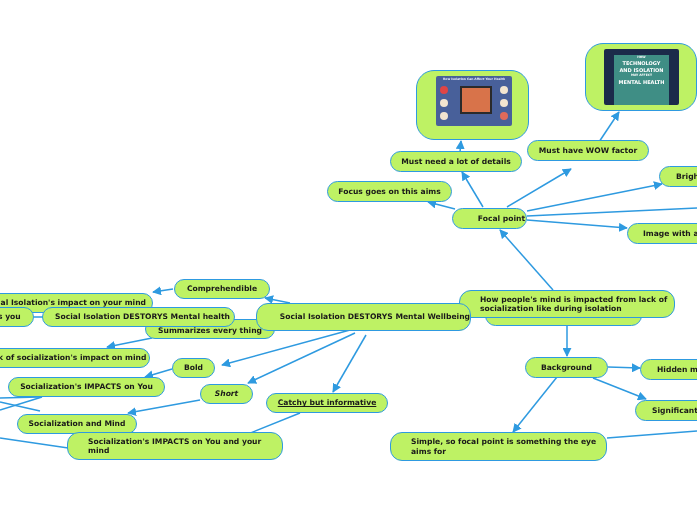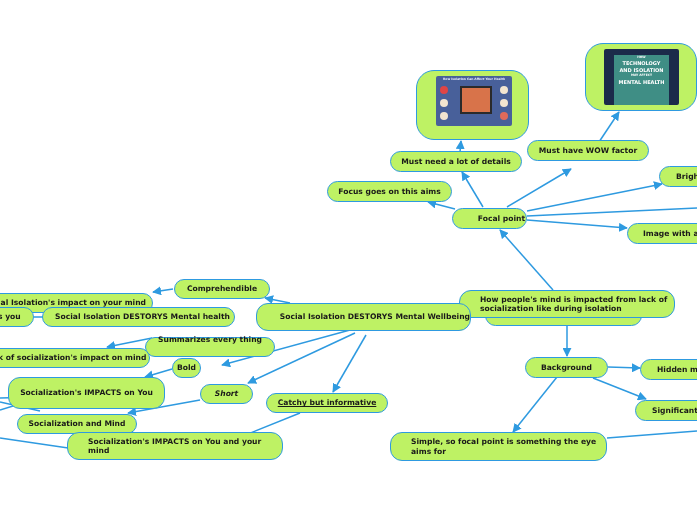--- a/index.html
+++ b/index.html
@@ -123,39 +123,39 @@
 <div class="node left" style="left:390px;top:432px;width:217px;height:29px;align-items:center;">
     <span>Simple, so focal point is something the eye aims for</span>
   </div>
 
 <div class="node" style="left:174px;top:279px;width:96px;height:20px;">
     <span>Comprehendible</span>
   </div>
 <div class="node" style="left:-20px;top:293px;width:173px;height:20px;justify-content:flex-start;padding-left:17px;">
     <span>ial Isolation's impact on your mind</span>
   </div>
-<div class="node" style="left:145px;top:337px;width:130px;height:20px;align-items:flex-end;padding-bottom:12px;">
+<div class="node" style="left:145px;top:319px;width:130px;height:20px;align-items:flex-end;padding-bottom:3px;">
     <span>Summarizes every thing</span>
   </div>
 <div class="node" style="left:-20px;top:307px;width:54px;height:20px;justify-content:flex-start;padding-left:17px;">
     <span>s you</span>
   </div>
 <div class="node" style="left:42px;top:307px;width:193px;height:20px;padding-left:8px;">
     <span>Social Isolation DESTORYS Mental health</span>
   </div>
 <div class="node left" style="left:256px;top:303px;width:215px;height:28px;justify-content:flex-end;">
     <span>Social Isolation DESTORYS Mental Wellbeing</span>
   </div>
 <div class="node" style="left:-20px;top:348px;width:170px;height:20px;justify-content:flex-start;padding-left:17px;">
     <span>k of socialization's impact on mind</span>
   </div>
-<div class="node" style="left:172px;top:358px;width:29px;height:20px;">
+<div class="node" style="left:172px;top:358px;width:43px;height:20px;">
     <span>Bold</span>
   </div>
-<div class="node" style="left:8px;top:377px;width:157px;height:32px;">
+<div class="node" style="left:8px;top:377px;width:157px;height:20px;">
     <span>Socialization's IMPACTS on You</span>
   </div>
 <div class="node" style="left:200px;top:384px;width:53px;height:20px;font-style:italic;">
     <span>Short</span>
   </div>
 <div class="node" style="left:266px;top:393px;width:122px;height:20px;text-decoration:underline;">
     <span>Catchy but informative</span>
   </div>
 <div class="node" style="left:17px;top:414px;width:120px;height:20px;">
     <span>Socialization and Mind</span>

